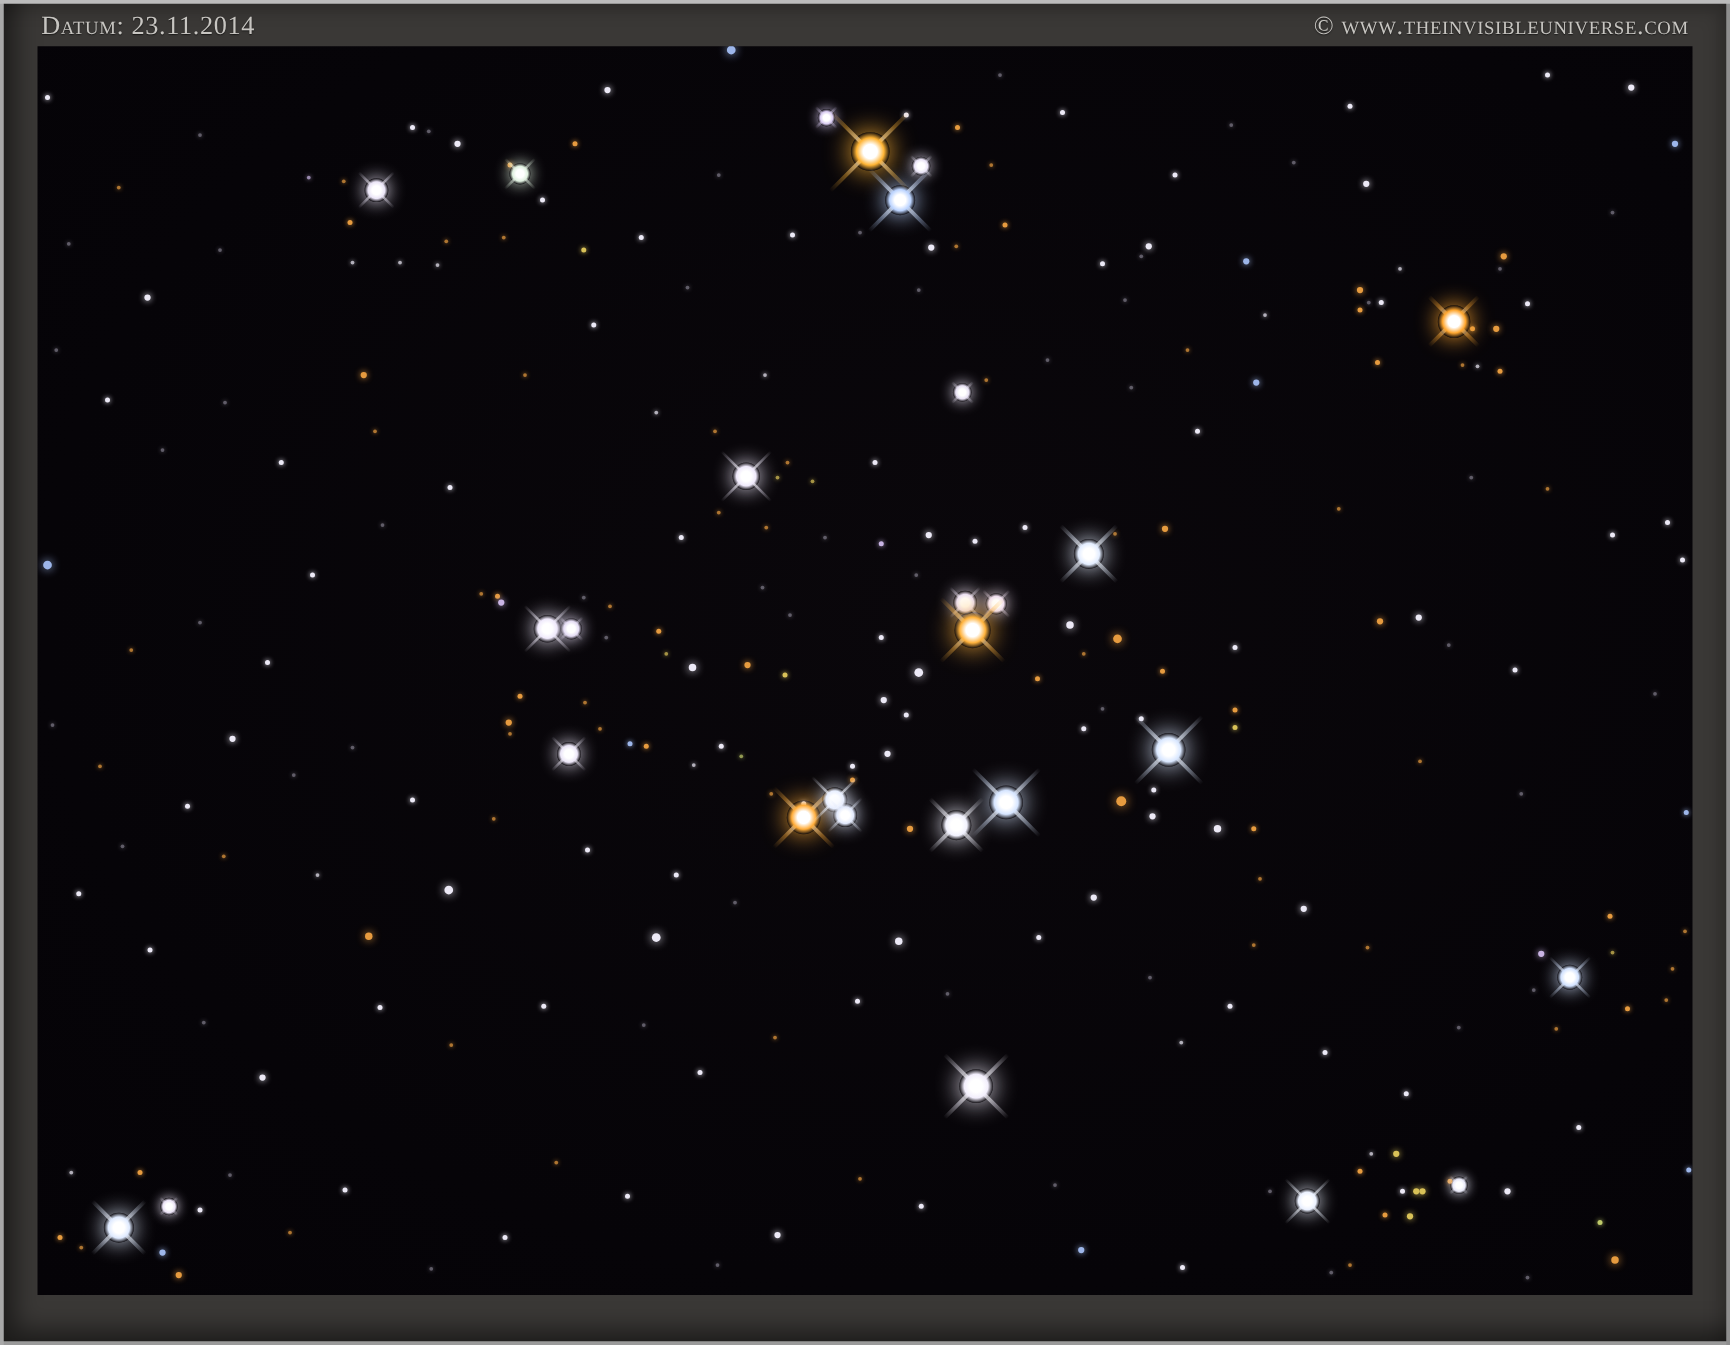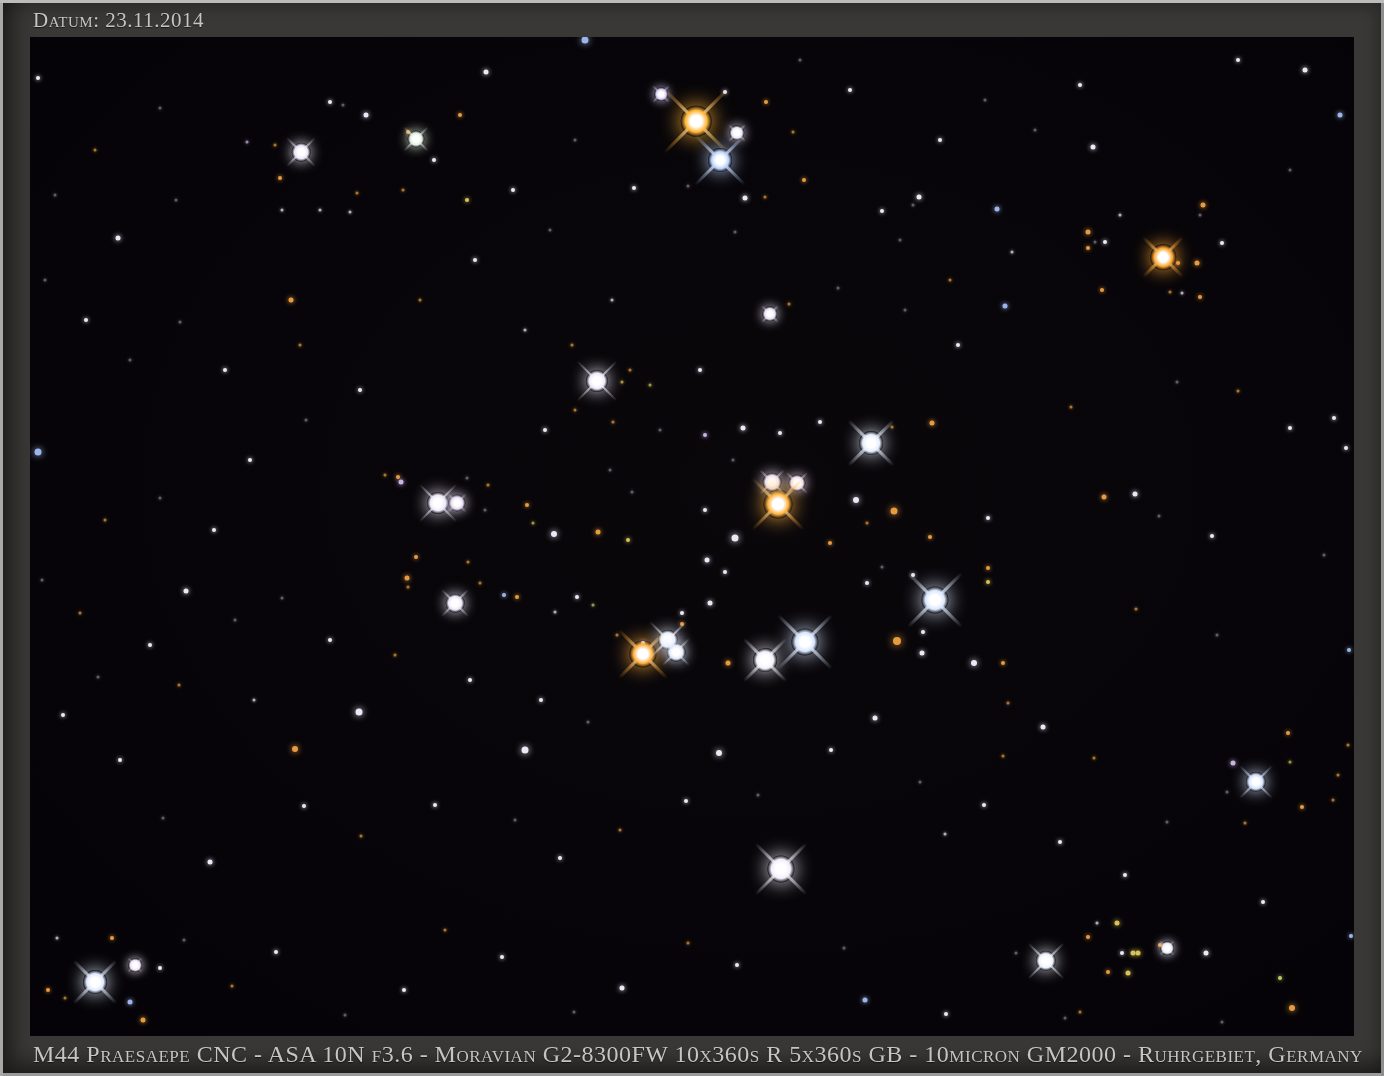--- a/index.html
+++ b/index.html
@@ -44,20 +44,21 @@
   .bstar{position:absolute;width:0;height:0;}
   .bcore{position:absolute;left:0;top:0;transform:translate(-50%,-50%);border-radius:50%;}
   .bspike{position:absolute;left:0;top:0;border-radius:1px;}
 </style>
 </head>
 <body>
 
 <div class="frame">
   <div class="topbar">
     <span class="bar-text">Datum: 23.11.2014</span>
+    <span class="bar-text">© www.theinvisibleuniverse.com</span>
   </div>
   <div class="starfield" id="starfield">
       <div class="fstar" style="left: 336px; top: 78px; width: 5px; height: 5px; background: rgb(236, 233, 246); box-shadow: rgb(236, 233, 246) 0px 0px 5.5px; opacity: 1;"></div>
       <div class="fstar" style="left: 378px; top: 95px; width: 4px; height: 4px; background: rgb(230, 155, 63); box-shadow: rgb(230, 155, 63) 0px 0px 4.4px; opacity: 1;"></div>
       <div class="fstar" style="left: 867px; top: 604px; width: 8px; height: 8px; background: rgb(230, 155, 63); box-shadow: rgb(230, 155, 63) 0px 0px 8.8px; opacity: 1;"></div>
       <div class="fstar" style="left: 826px; top: 463px; width: 6px; height: 6px; background: rgb(236, 233, 246); box-shadow: rgb(236, 233, 246) 0px 0px 6.6px; opacity: 1;"></div>
       <div class="fstar" style="left: 864px; top: 474px; width: 7px; height: 7px; background: rgb(230, 155, 63); box-shadow: rgb(230, 155, 63) 0px 0px 7.7px; opacity: 1;"></div>
       <div class="fstar" style="left: 705px; top: 501px; width: 7px; height: 7px; background: rgb(236, 233, 246); box-shadow: rgb(236, 233, 246) 0px 0px 7.7px; opacity: 1;"></div>
       <div class="fstar" style="left: 800px; top: 506px; width: 4px; height: 4px; background: rgb(230, 155, 63); box-shadow: rgb(230, 155, 63) 0px 0px 4.4px; opacity: 1;"></div>
       <div class="fstar" style="left: 524px; top: 497px; width: 6px; height: 6px; background: rgb(236, 233, 246); box-shadow: rgb(236, 233, 246) 0px 0px 6.6px; opacity: 1;"></div>
@@ -446,16 +447,13 @@
         <div class="bspike" style="width: 20px; height: 2px; transform: translate(-50%, -50%) rotate(45deg); background: linear-gradient(90deg, rgba(0, 0, 0, 0) 0%, rgba(232, 232, 248, 0.4) 20%, rgb(255, 255, 255) 50%, rgba(232, 232, 248, 0.4) 80%, rgba(0, 0, 0, 0) 100%);"></div>
         <div class="bspike" style="width: 20px; height: 2px; transform: translate(-50%, -50%) rotate(-45deg); background: linear-gradient(90deg, rgba(0, 0, 0, 0) 0%, rgba(232, 232, 248, 0.4) 20%, rgb(255, 255, 255) 50%, rgba(232, 232, 248, 0.4) 80%, rgba(0, 0, 0, 0) 100%);"></div>
         <div class="bcore" style="width: 13.6px; height: 13.6px; background: radial-gradient(circle, rgb(255, 255, 255) 0%, rgb(255, 255, 255) 26%, rgb(232, 232, 248) 50%, rgba(0, 0, 0, 0) 72%); box-shadow: rgb(232, 232, 248) 0px 0px 9.6px;"></div>
       </div>
       <div class="bstar" style="left: 105px; top: 928px;">
         <div class="bspike" style="width: 20px; height: 2px; transform: translate(-50%, -50%) rotate(45deg); background: linear-gradient(90deg, rgba(0, 0, 0, 0) 0%, rgba(234, 226, 246, 0.4) 20%, rgb(255, 255, 255) 50%, rgba(234, 226, 246, 0.4) 80%, rgba(0, 0, 0, 0) 100%);"></div>
         <div class="bspike" style="width: 20px; height: 2px; transform: translate(-50%, -50%) rotate(-45deg); background: linear-gradient(90deg, rgba(0, 0, 0, 0) 0%, rgba(234, 226, 246, 0.4) 20%, rgb(255, 255, 255) 50%, rgba(234, 226, 246, 0.4) 80%, rgba(0, 0, 0, 0) 100%);"></div>
         <div class="bcore" style="width: 13.6px; height: 13.6px; background: radial-gradient(circle, rgb(255, 255, 255) 0%, rgb(255, 255, 255) 26%, rgb(234, 226, 246) 50%, rgba(0, 0, 0, 0) 72%); box-shadow: rgb(234, 226, 246) 0px 0px 9.6px;"></div>
       </div>
     </div>
-  <div class="bottombar">
-    <span class="bar-text">M44 Praesaepe CNC - ASA 10N f3.6 - Moravian G2-8300FW 10x360s R 5x360s GB - 10micron GM2000 - Ruhrgebiet, Germany</span>
-  </div>
 </div>
 
 </body></html>

